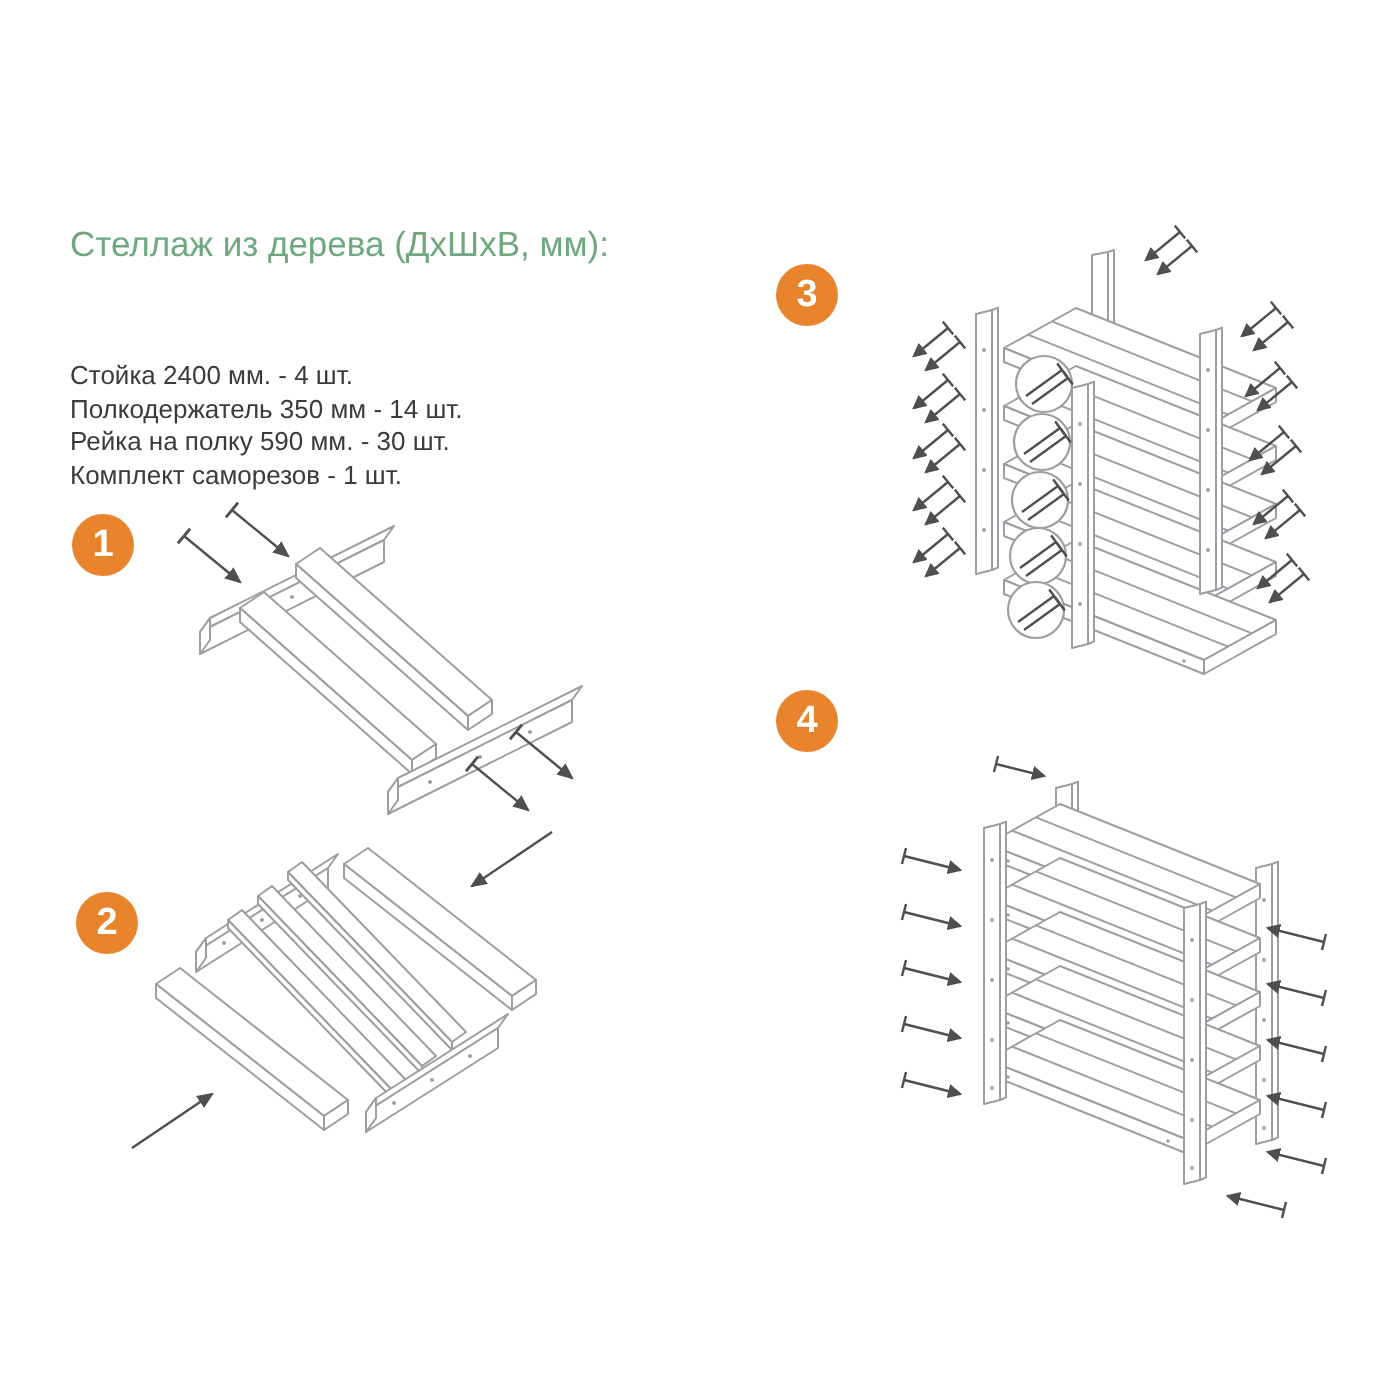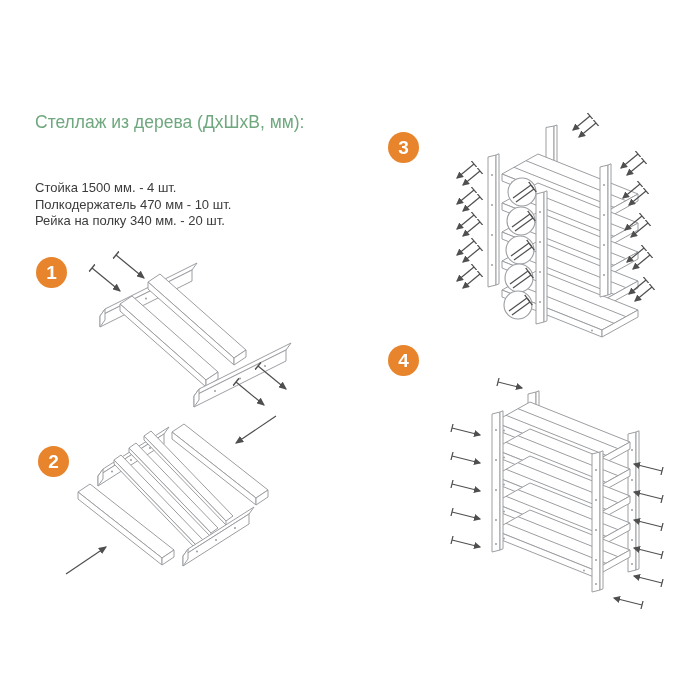--- a/index.html
+++ b/index.html
@@ -44,23 +44,24 @@
 </head>
 <body>
 
 <div class="page">
 
   <div class="title">
     <div>Стеллаж из дерева  (ДхШхВ, мм):</div>
   </div>
 
   <div class="parts">
-    <div>Стойка 1500 мм.  - 4 шт.</div>
-    <div>Полкодержатель 470 мм - 10 шт.</div>
-    <div>Рейка на полку 340 мм.  - 20 шт.</div>
+    <div>Стойка 2400 мм.  - 4 шт.</div>
+    <div>Полкодержатель 350 мм - 14 шт.</div>
+    <div>Рейка на полку 590 мм.  - 30 шт.</div>
+    <div>Комплект саморезов - 1 шт.</div>
   </div>
 
   <div class="badge b1">1</div>
   <div class="badge b2">2</div>
   <div class="badge b3">3</div>
   <div class="badge b4">4</div>
 
   <svg class="d d1" width="230" height="162" viewBox="0 0 230 162">
     <defs>
       <marker id="a1" markerWidth="7" markerHeight="6" refX="6" refY="3" orient="auto">

